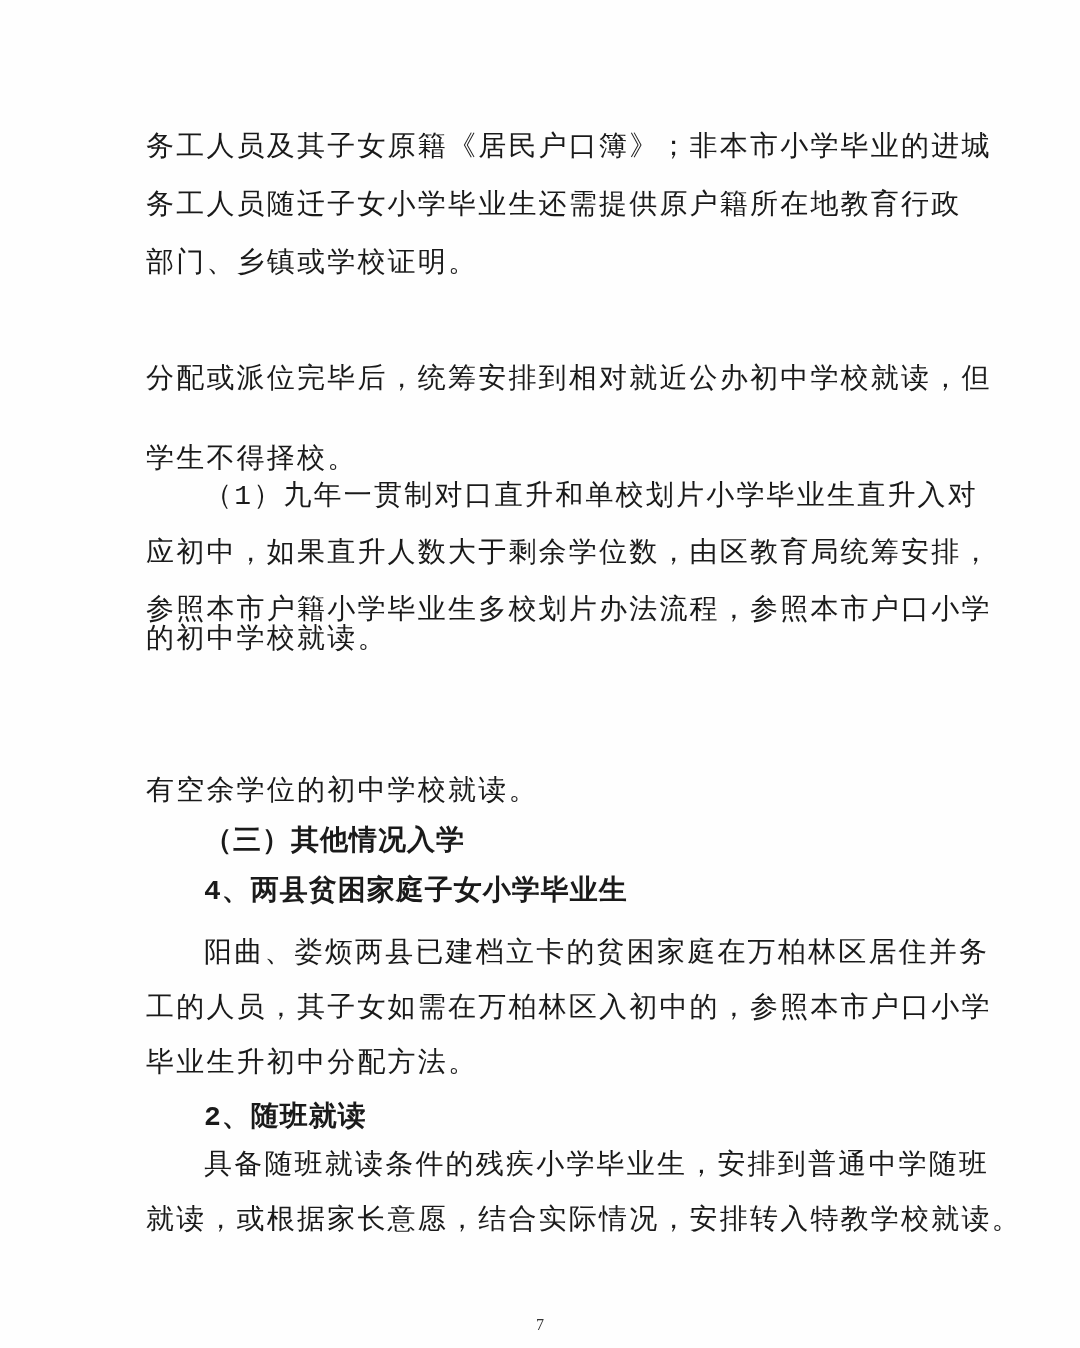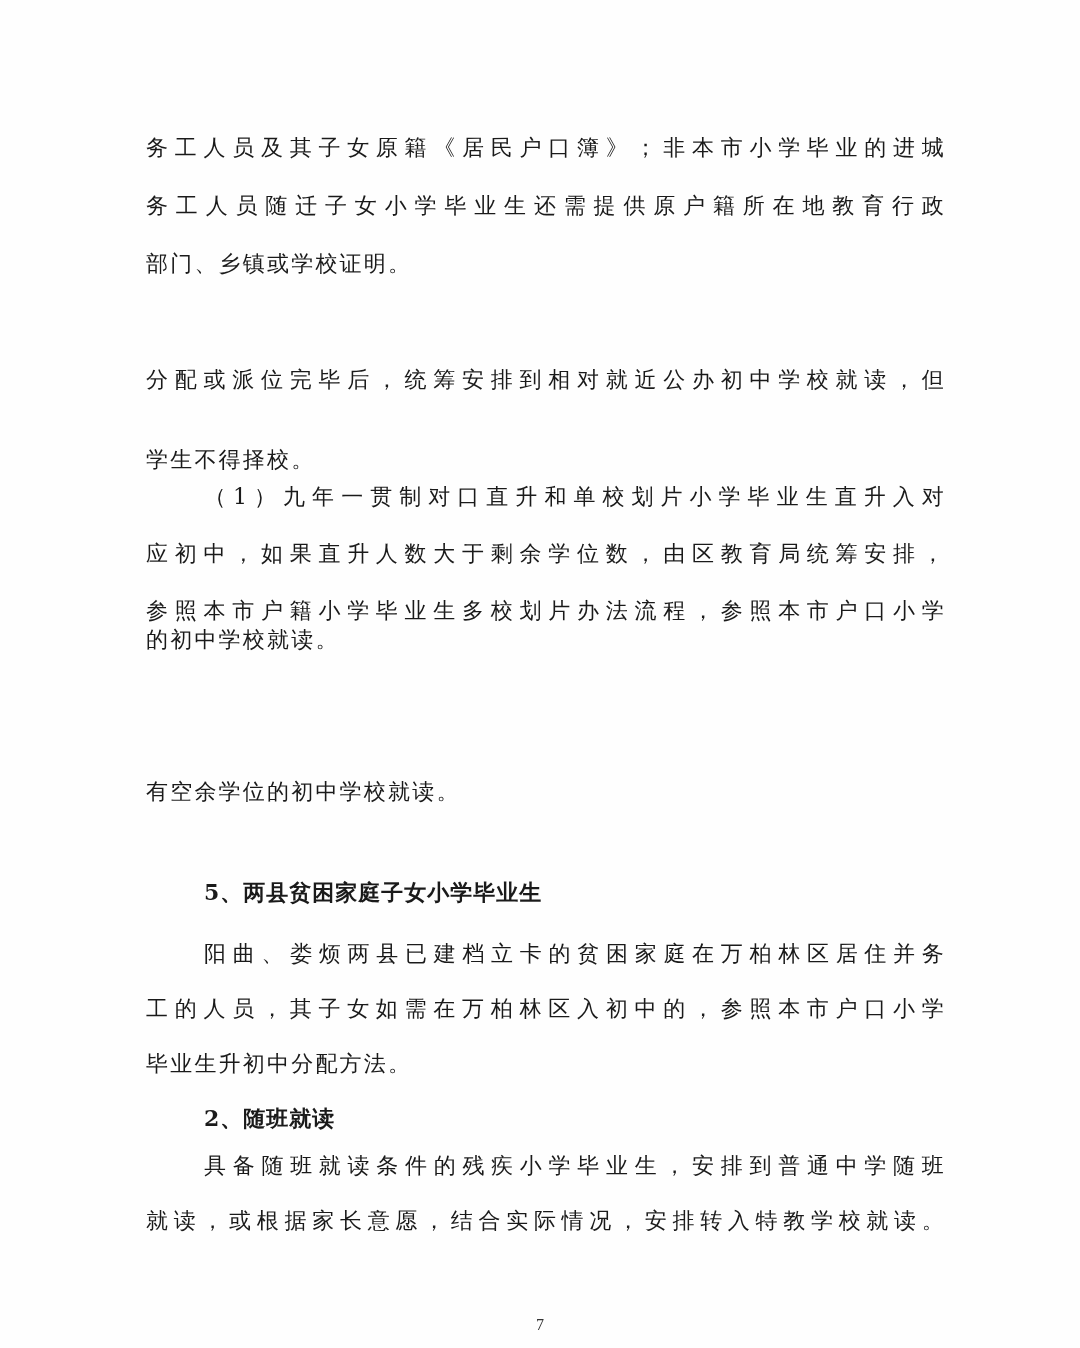--- a/index.html
+++ b/index.html
@@ -19,27 +19,28 @@
       position: absolute;
       left: 0; top: 0;
       width: 1080px;
       height: 1348px;
       background: #fefefe;
     }
     .line {
       position: absolute;
       left: 146px;
       width: 800px;
-      font-size: 22px;
+      font-size: 28px;
       line-height: 40px;
       height: 40px;
       white-space: nowrap;
       letter-spacing: 2.2px;
       text-align: justify;
       text-align-last: justify;
+      font-family: Liberation Mono, monospace;
     }
     .line.last {
       text-align-last: left;
     }
     .line.indent {
       left: 204px;
       width: 742px;
     }
     .line.heading {
       font-weight: bold;
@@ -69,21 +70,22 @@
   <div class="line" style="top:360px">分配或派位完毕后，统筹安排到相对就近公办初中学校就读，但</div>
   <div class="line last" style="top:440px">学生不得择校。</div>
 
   <div class="line indent" style="top:477px">（1）九年一贯制对口直升和单校划片小学毕业生直升入对</div>
   <div class="line" style="top:534px">应初中，如果直升人数大于剩余学位数，由区教育局统筹安排，</div>
   <div class="line" style="top:591px">参照本市户籍小学毕业生多校划片办法流程，参照本市户口小学</div>
   <div class="line last" style="top:620px">的初中学校就读。</div>
 
   <div class="line last" style="top:772px">有空余学位的初中学校就读。</div>
 
-  <div class="line indent heading" style="top:872px">5、两县贫困家庭子女小学毕业生</div>
+  <div class="line indent heading" style="top:822px">（三）其他情况入学</div>
+  <div class="line indent heading" style="top:872px">4、两县贫困家庭子女小学毕业生</div>
 
   <div class="line" style="top:989px">工的人员，其子女如需在万柏林区入初中的，参照本市户口小学</div>
   <div class="line indent" style="top:934px">阳曲、娄烦两县已建档立卡的贫困家庭在万柏林区居住并务</div>
   <div class="line last" style="top:1044px">毕业生升初中分配方法。</div>
 
   <div class="line indent heading" style="top:1098px">2、随班就读</div>
 
   <div class="line indent" style="top:1146px">具备随班就读条件的残疾小学毕业生，安排到普通中学随班</div>
   <div class="line" style="top:1201px">就读，或根据家长意愿，结合实际情况，安排转入特教学校就读。</div>
 

